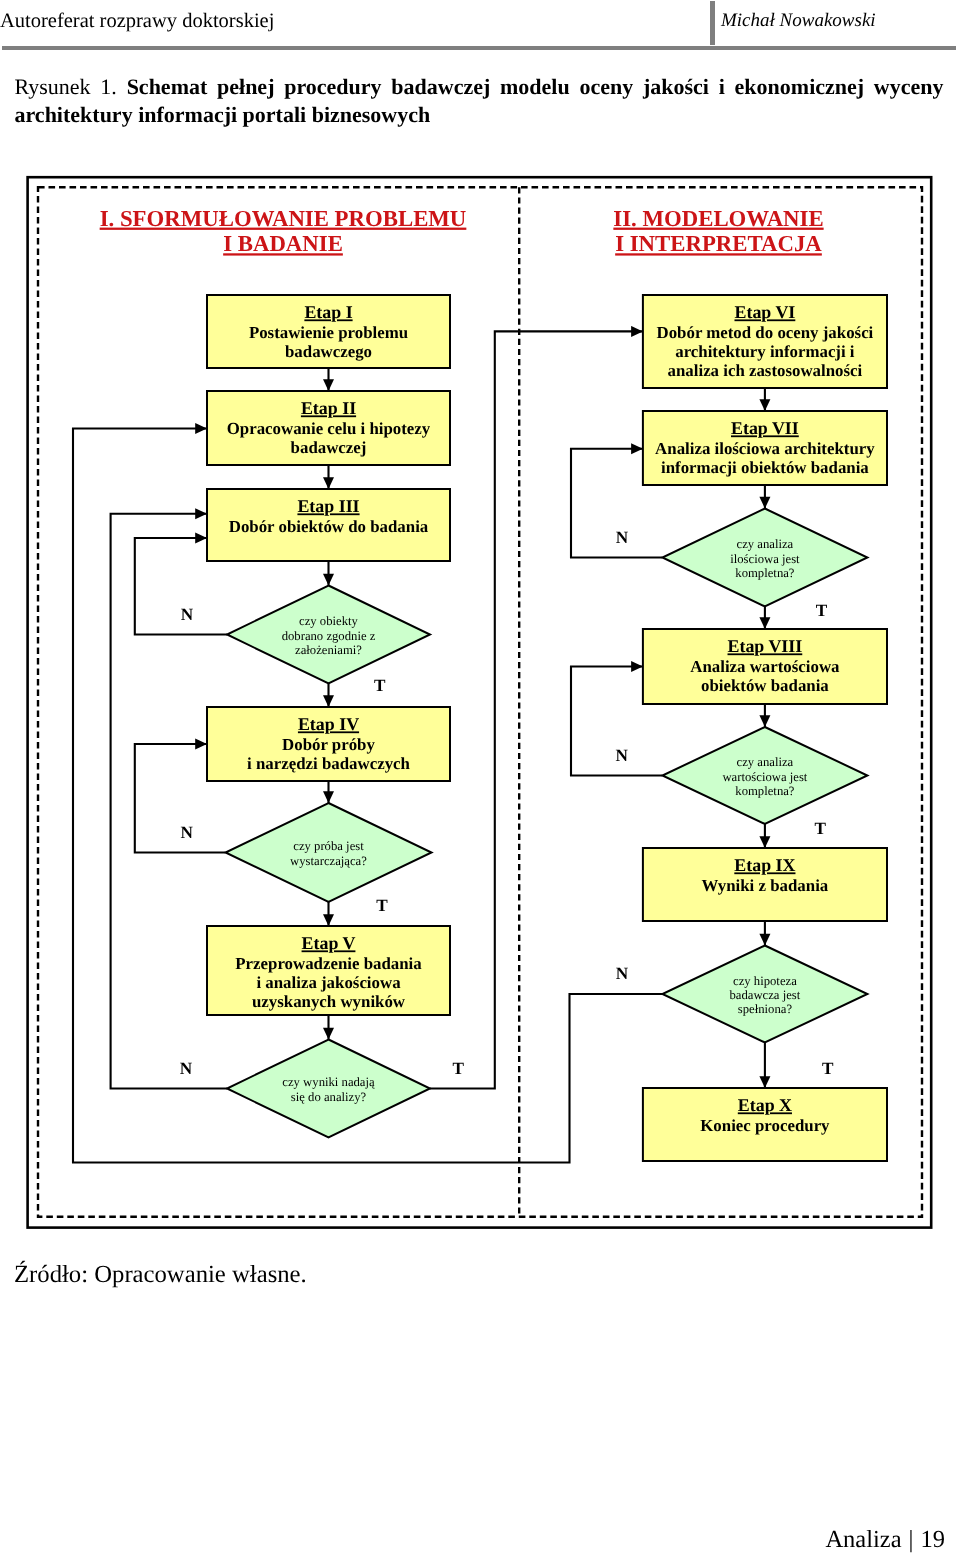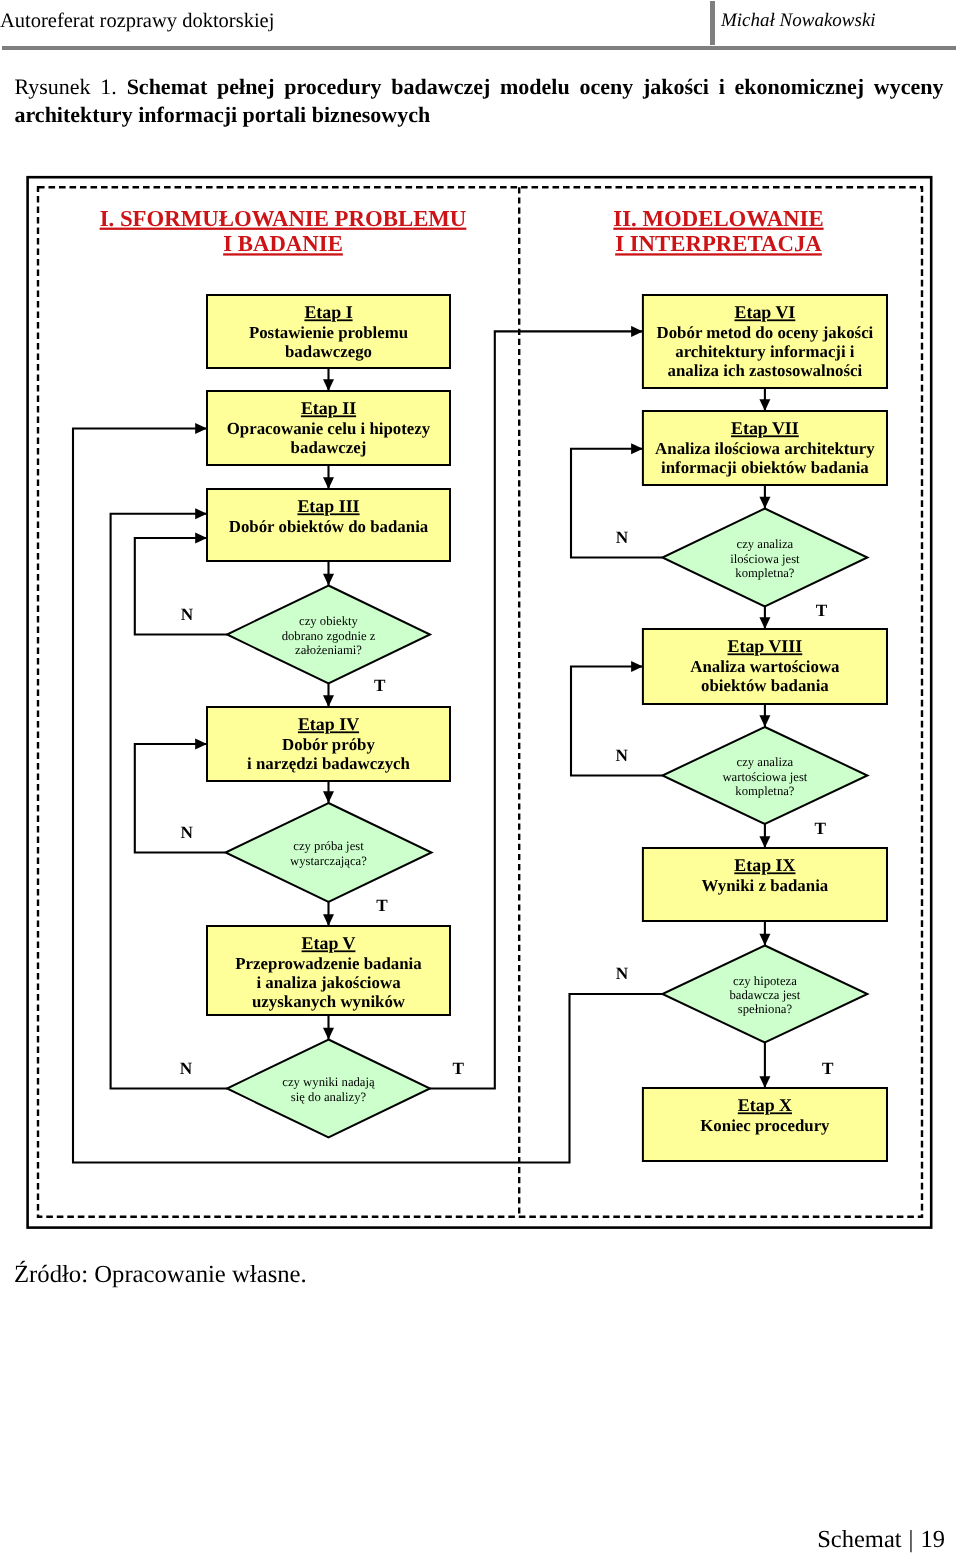--- a/index.html
+++ b/index.html
@@ -161,15 +161,15 @@
     <text class="ed-lab" x="622.0" y="543.0">N</text>
     <text class="ed-lab" x="821.4" y="615.8">T</text>
     <text class="ed-lab" x="621.8" y="760.6">N</text>
     <text class="ed-lab" x="820.3" y="833.7">T</text>
     <text class="ed-lab" x="622.0" y="979.0">N</text>
     <text class="ed-lab" x="827.8" y="1073.6">T</text>
   </svg>
 
   <div id="srcline">Źródło: Opracowanie własne.</div>
 
-  <div id="footer"><span>Schemat</span><span class="sep">|</span><span>19</span></div>
+  <div id="footer"><span>Analiza</span><span class="sep">|</span><span>19</span></div>
 
 </div>
 
 </body></html>

